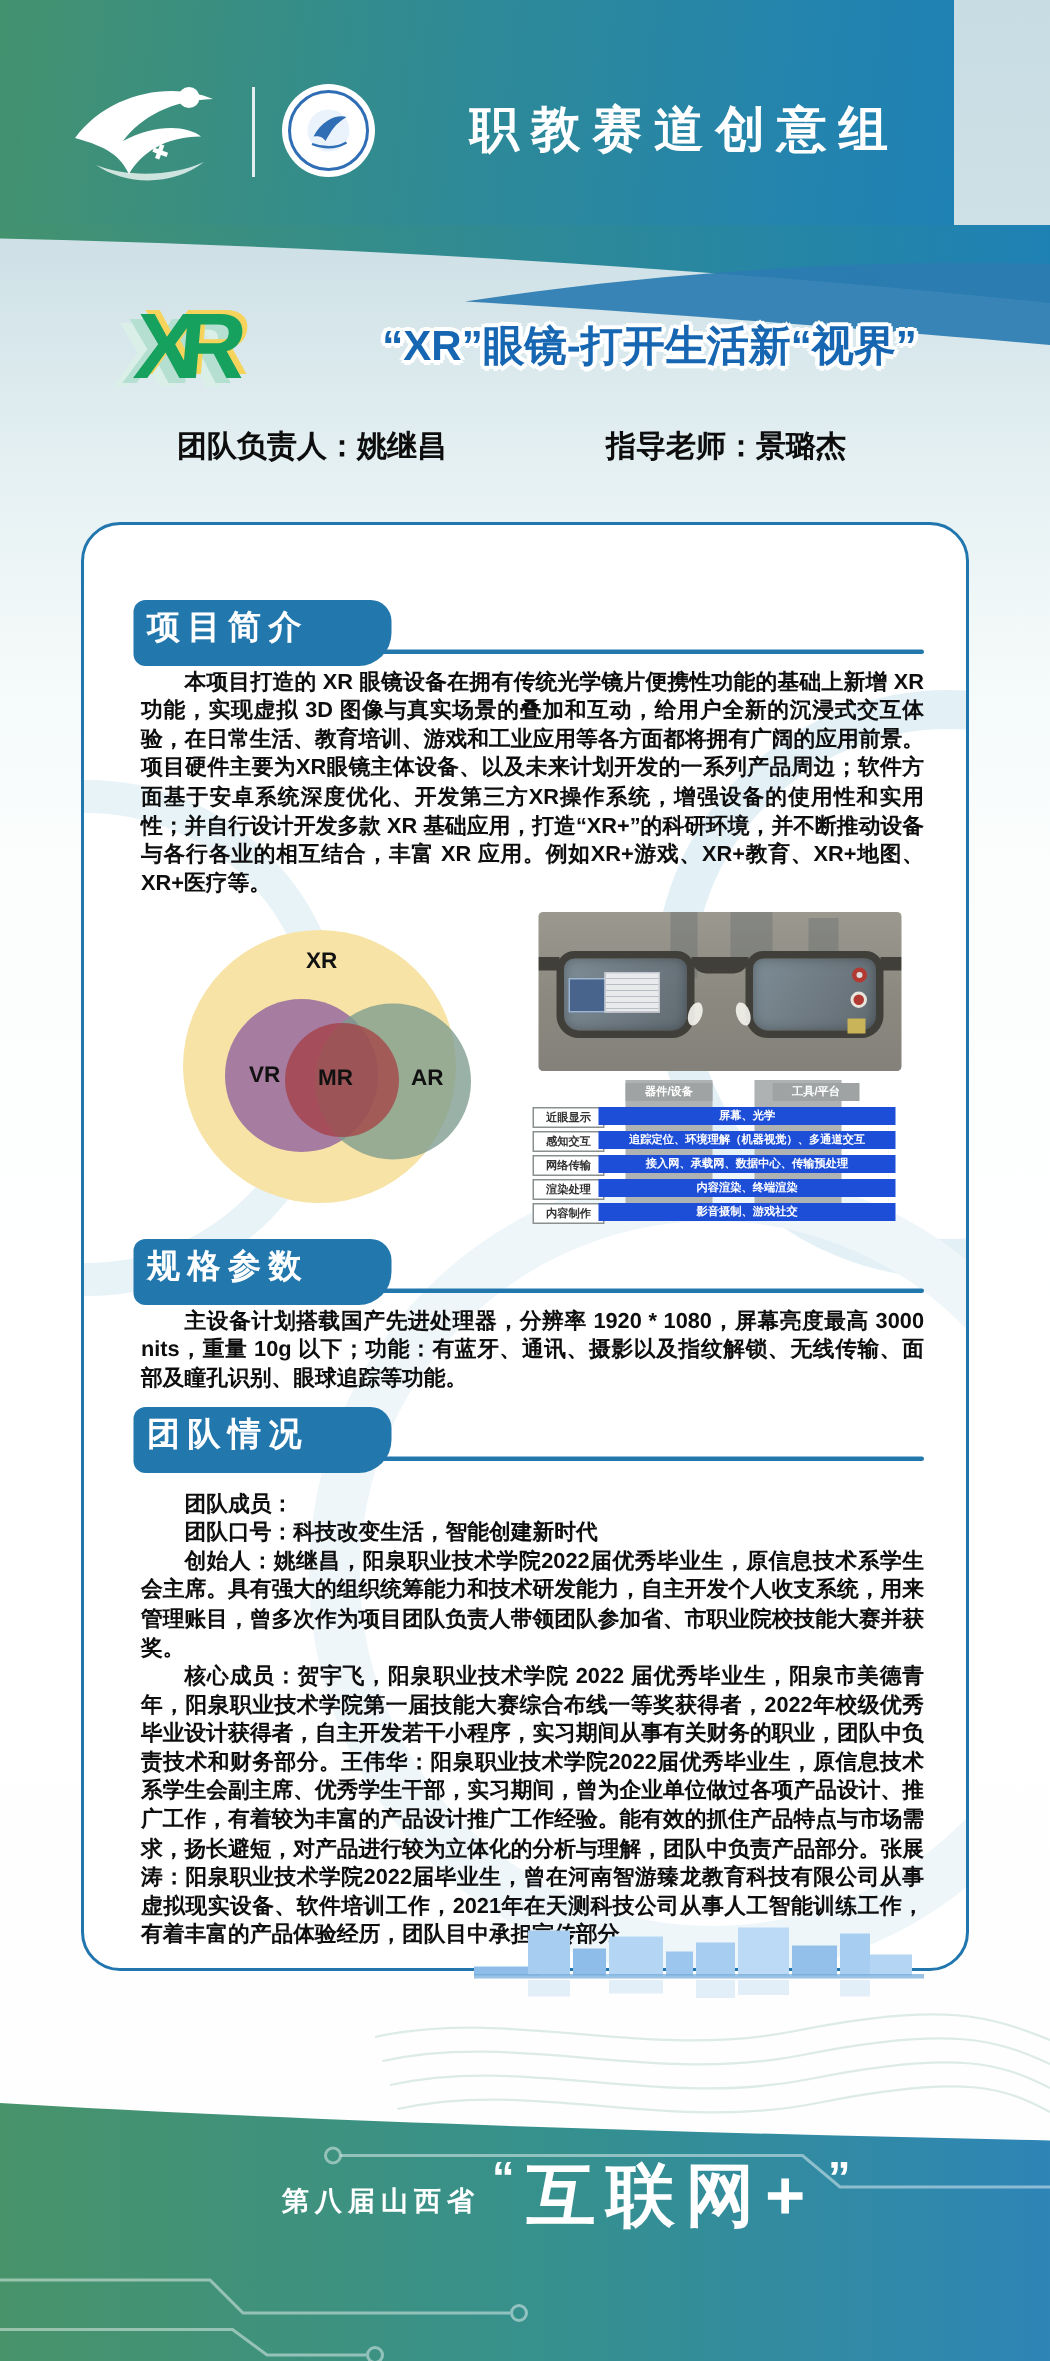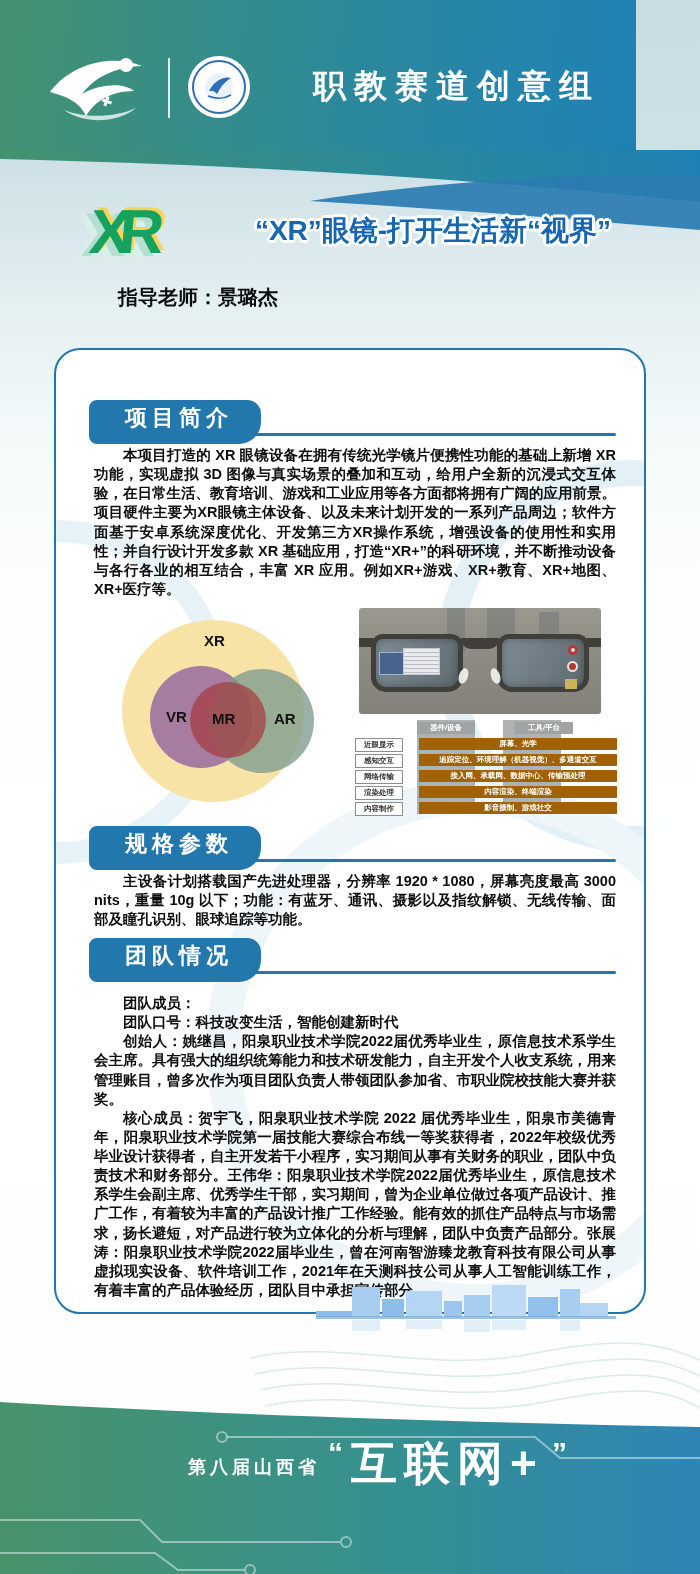--- a/index.html
+++ b/index.html
@@ -26,21 +26,21 @@
     font-size:20px;font-weight:800;color:#0d0d0d;white-space:nowrap;}
   
   .card{position:absolute;left:54px;top:348px;width:588px;height:962px;background:#fff;
     border:2px solid #2176ae;border-radius:26px;z-index:2;overflow:hidden;}
   .wm{position:absolute;border-radius:50%;z-index:0;}
   .wm1{left:380px;top:110px;width:340px;height:340px;border:26px solid #e3f0f6;}
   .wm2{left:-170px;top:170px;width:300px;height:300px;border:22px solid #e8f3f7;}
   .wm3{left:150px;top:430px;width:470px;height:470px;border:34px solid #eff6f9;}
   .card .content{position:absolute;inset:0;z-index:1;}
   .sec-tab{position:absolute;left:33px;width:172px;height:44px;background:#2277ad;color:#fff;
-    font-size:22px;font-weight:900;letter-spacing:5px;line-height:36px;padding-left:36px;box-sizing:border-box;
+    font-size:22px;font-weight:900;letter-spacing:5px;line-height:36px;padding-left:9px;box-sizing:border-box;
     border-radius:8px 14px 22px 8px;white-space:nowrap;}
   .sec-line{position:absolute;left:40px;width:520px;height:3px;background:#2277ad;border-radius:2px;}
   .tab-intro{top:50px;} .line-intro{top:83px;}
   .tab-specs{top:476px;} .line-specs{top:509px;}
   .tab-team{top:588px;} .line-team{top:621px;}
   .body-text{position:absolute;left:38px;width:522px;color:#0e0e0e;font-size:14.5px;font-weight:600;
     line-height:1.32;text-align:justify;}
   .p-indent{text-indent:2em;}
   .intro-body{top:96px;}
   .specs-body{top:522px;}
@@ -75,21 +75,21 @@
   .ic1{position:absolute;right:6px;top:6px;width:10px;height:10px;border:3px solid #b23a33;border-radius:50%;box-sizing:border-box;background:#ddd;}
   .ic2{position:absolute;right:6px;top:22px;width:11px;height:11px;background:#b23a33;border:2px solid #e8e5dd;border-radius:50%;box-sizing:border-box;}
   .ic3{position:absolute;right:7px;top:40px;width:12px;height:10px;background:#c9b45a;}
   
   .stack{position:absolute;left:299px;top:370px;width:250px;height:104px;font-size:7.5px;}
   .col-band{position:absolute;top:0;width:58px;height:94px;background:#aeb2b2;}
   .band1{left:62px;} .band2{left:148px;}
   .col-head{position:absolute;top:2px;width:58px;height:12px;line-height:12px;background:#9fa3a3;color:#fff;text-align:center;font-weight:700;}
   .head1{left:62px;} .head2{left:160px;text-align:center;}
   .srow-label{position:absolute;left:0;width:46px;height:12px;line-height:12px;background:#fff;border:1px solid #8a8f8f;color:#333;text-align:center;font-weight:700;}
-  .srow-bar{position:absolute;left:64px;width:198px;height:12px;line-height:12px;background:#a16207;color:#fff;text-align:center;font-weight:600;white-space:nowrap;overflow:hidden;}
+  .srow-bar{position:absolute;left:44px;width:198px;height:12px;line-height:12px;background:#1d4ed8;color:#fff;text-align:center;font-weight:600;white-space:nowrap;overflow:hidden;}
   .ry0{top:18px;} .ry1{top:34px;} .ry2{top:50px;} .ry3{top:66px;} .ry4{top:82px;}
   
   .skyline{position:absolute;left:316px;top:1281px;z-index:4;}
   
   .footer-svg{position:absolute;left:0;top:1330px;width:700px;height:244px;z-index:1;}
   .f-line1{position:absolute;left:0;top:1440px;width:700px;display:flex;justify-content:center;align-items:flex-end;
     gap:8px;color:#fff;z-index:5;padding-left:55px;box-sizing:border-box;white-space:nowrap;}
   .f-prefix{font-size:18px;font-weight:800;letter-spacing:4px;padding-bottom:7px;}
   .f-quote{font-size:30px;font-weight:900;align-self:flex-start;margin-top:-4px;}
   .f-big{font-size:46px;font-weight:900;letter-spacing:7px;line-height:1;}
@@ -130,20 +130,21 @@
           <stop offset="1" stop-color="#1e81b4"></stop>
       </linearGradient>
     </defs>
     <path d="M0,0 L700,0 L700,52 C470,28 220,14 0,9 Z" fill="url(#hg)"></path>
     <path d="M310,51 C430,58 560,68 700,80 L700,26 C560,22 420,34 310,51 Z" fill="#2b7cb1" opacity="0.92"></path>
   </svg>
 
   <div class="xr-logo">XR</div>
   <div class="main-title">“XR”眼镜-打开生活新“视界”</div>
   <div class="people-row">
+    <span><span class="lbl">团队负责人：</span><span>姚继昌</span></span>
     <span><span class="lbl">指导老师：</span><span>景璐杰</span></span>
   </div>
 
   <div class="card">
     <div class="wm wm1"></div>
     <div class="wm wm2"></div>
     <div class="wm wm3"></div>
 
     <div class="content">
 

